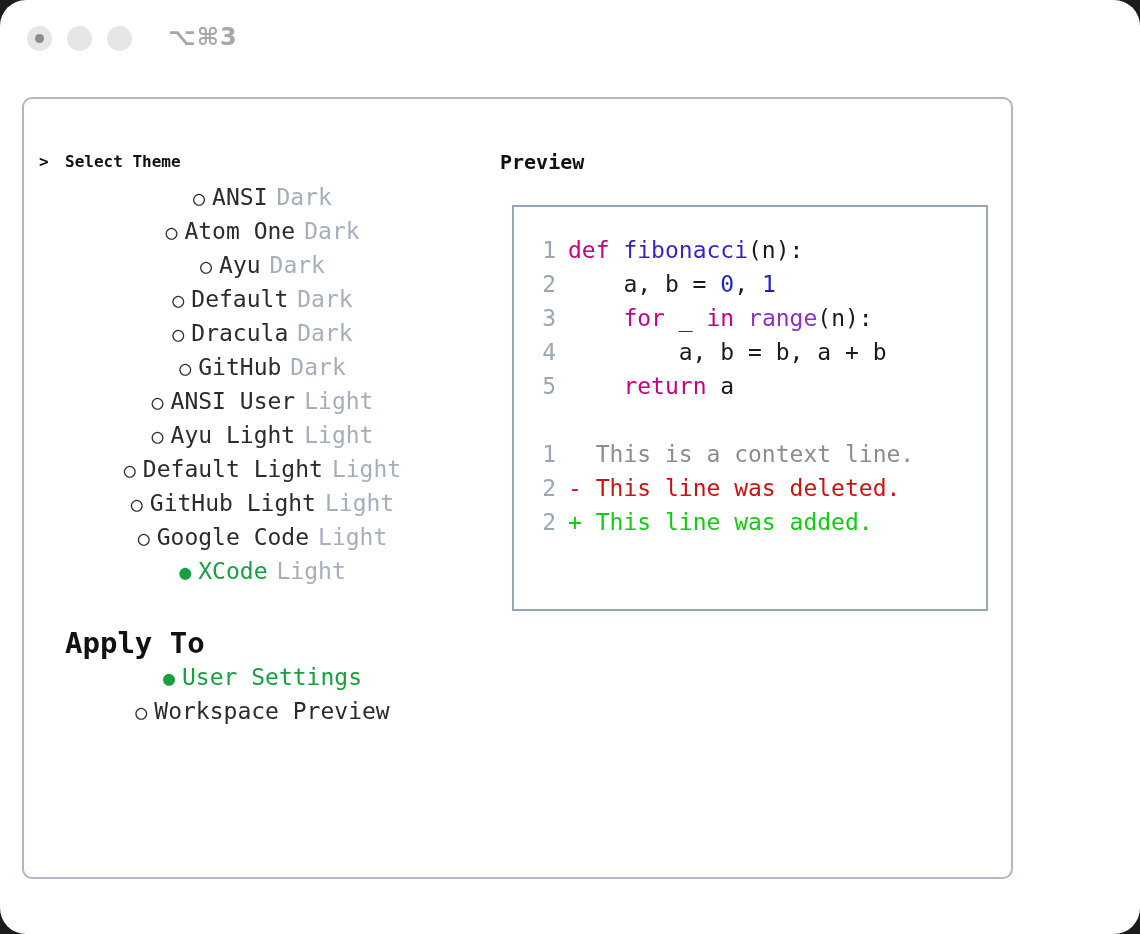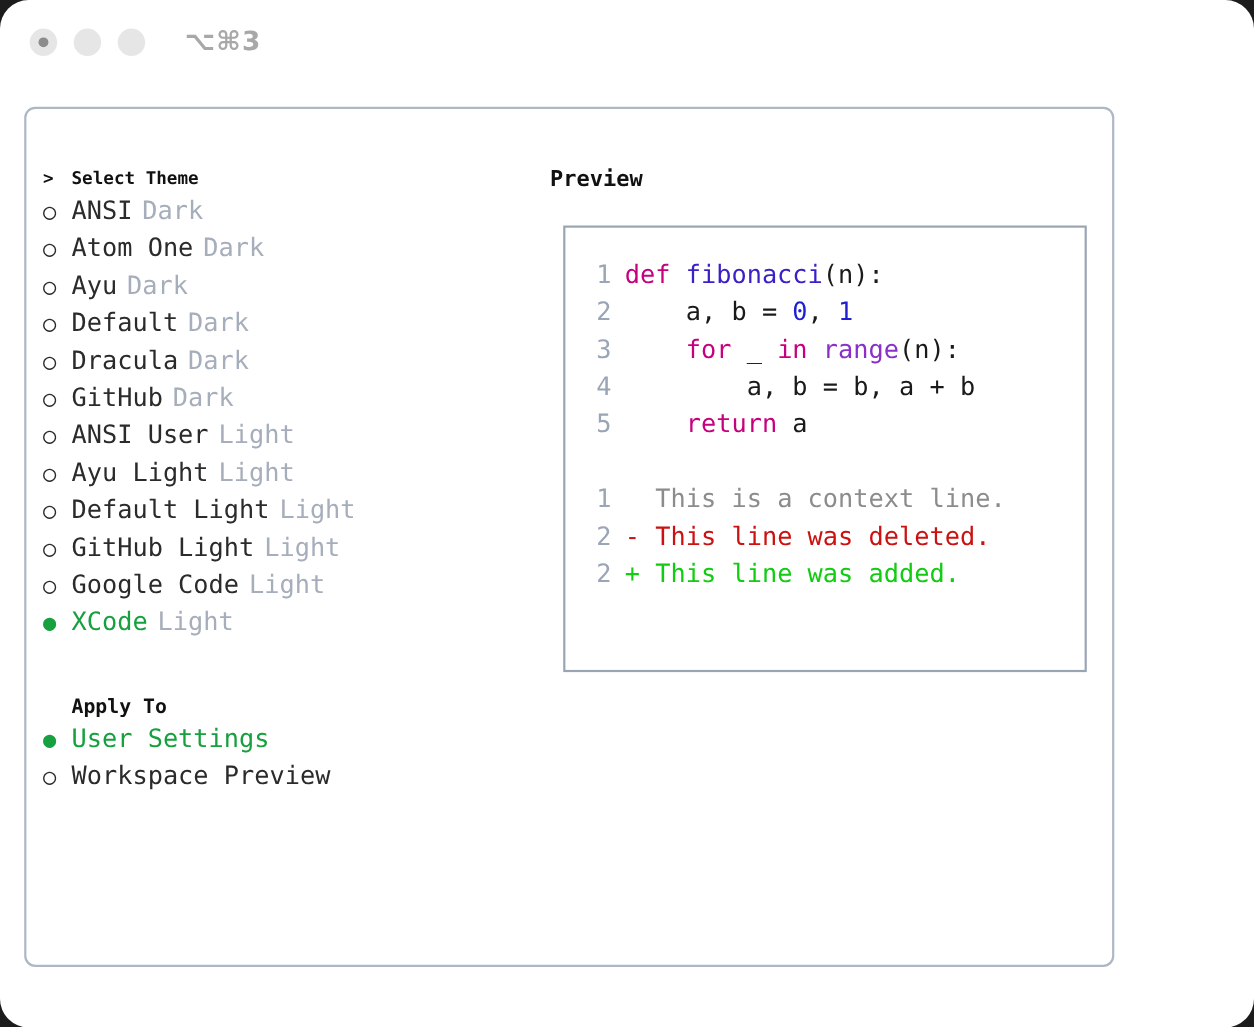--- a/index.html
+++ b/index.html
@@ -76,24 +76,25 @@
 
   
   #left-col {
     position: absolute;
     left: 15px;
     top: 45px;
     width: 440px;
   }
   .row {
     height: 34px;
-    line-height: 24px;
+    line-height: 34px;
     font-size: 23px;
     color: #2b2b2b;
     white-space: nowrap;
+    text-align: center;
   }
   .row .bullet {
     display: inline-block;
     width: 26px;
     font-size: 20px;
     color: #2b2b2b;
     vertical-align: baseline;
   }
   .row.selected .bullet { color: #17a03f; }
   .row.selected .label  { color: #17a03f; }
@@ -108,21 +109,21 @@
     color: #111111;
     height: 36px;
     line-height: 36px;
     white-space: nowrap;
   }
   #header-row .caret { display: inline-block; width: 26px; }
 
   .spacer { height: 38px; }
 
   #apply-title {
-    font-size: 18px;
+    font-size: 29px;
     font-weight: bold;
     color: #111111;
     height: 34px;
     line-height: 34px;
     padding-left: 26px;
   }
 
   #hint {
     position: absolute;
     left: 15px;

